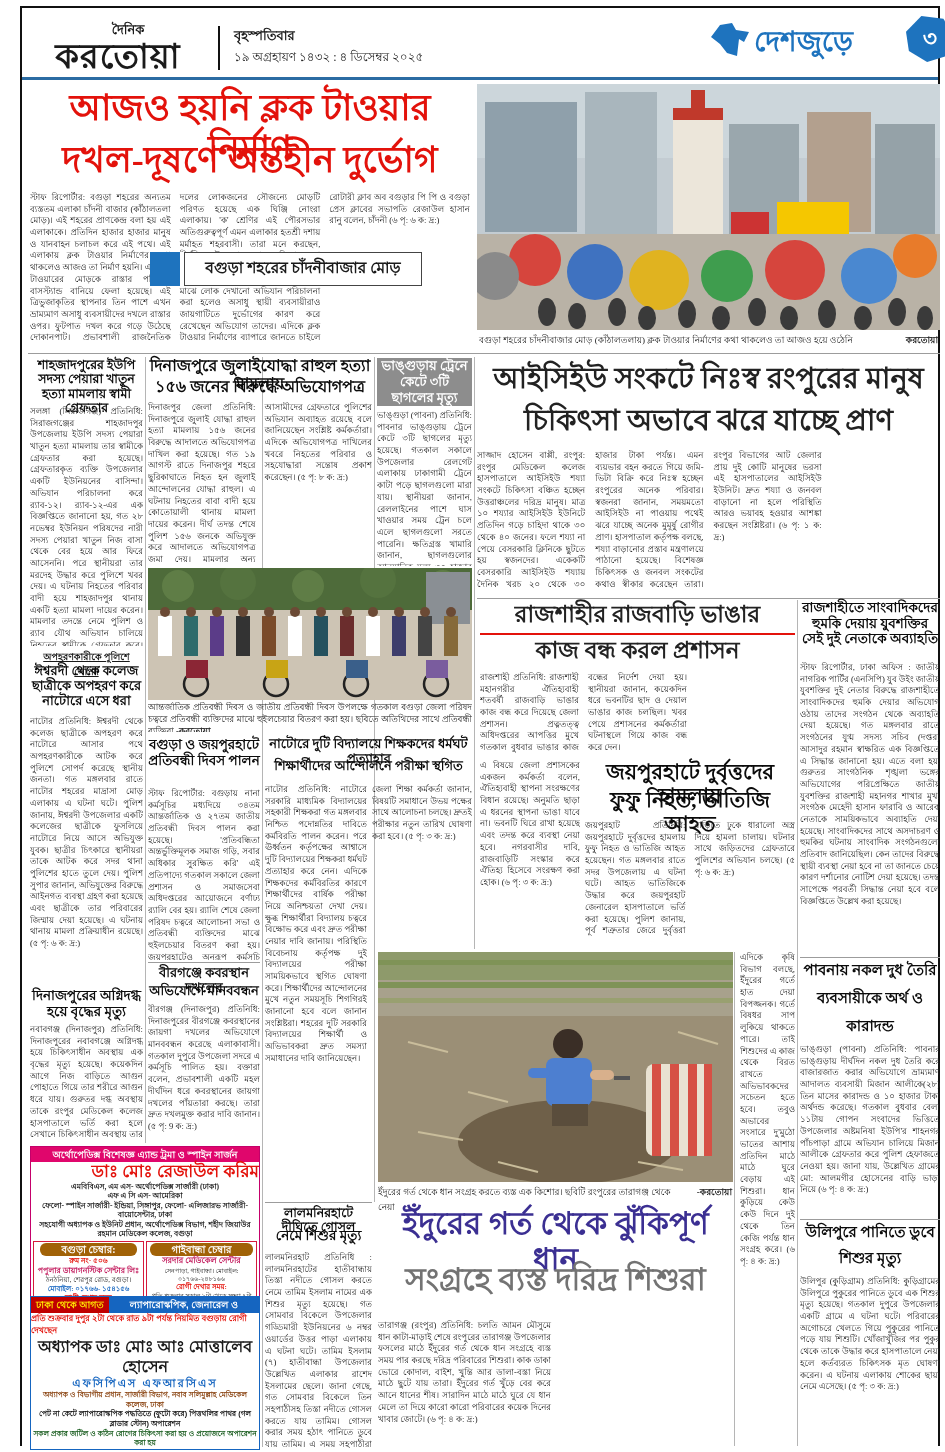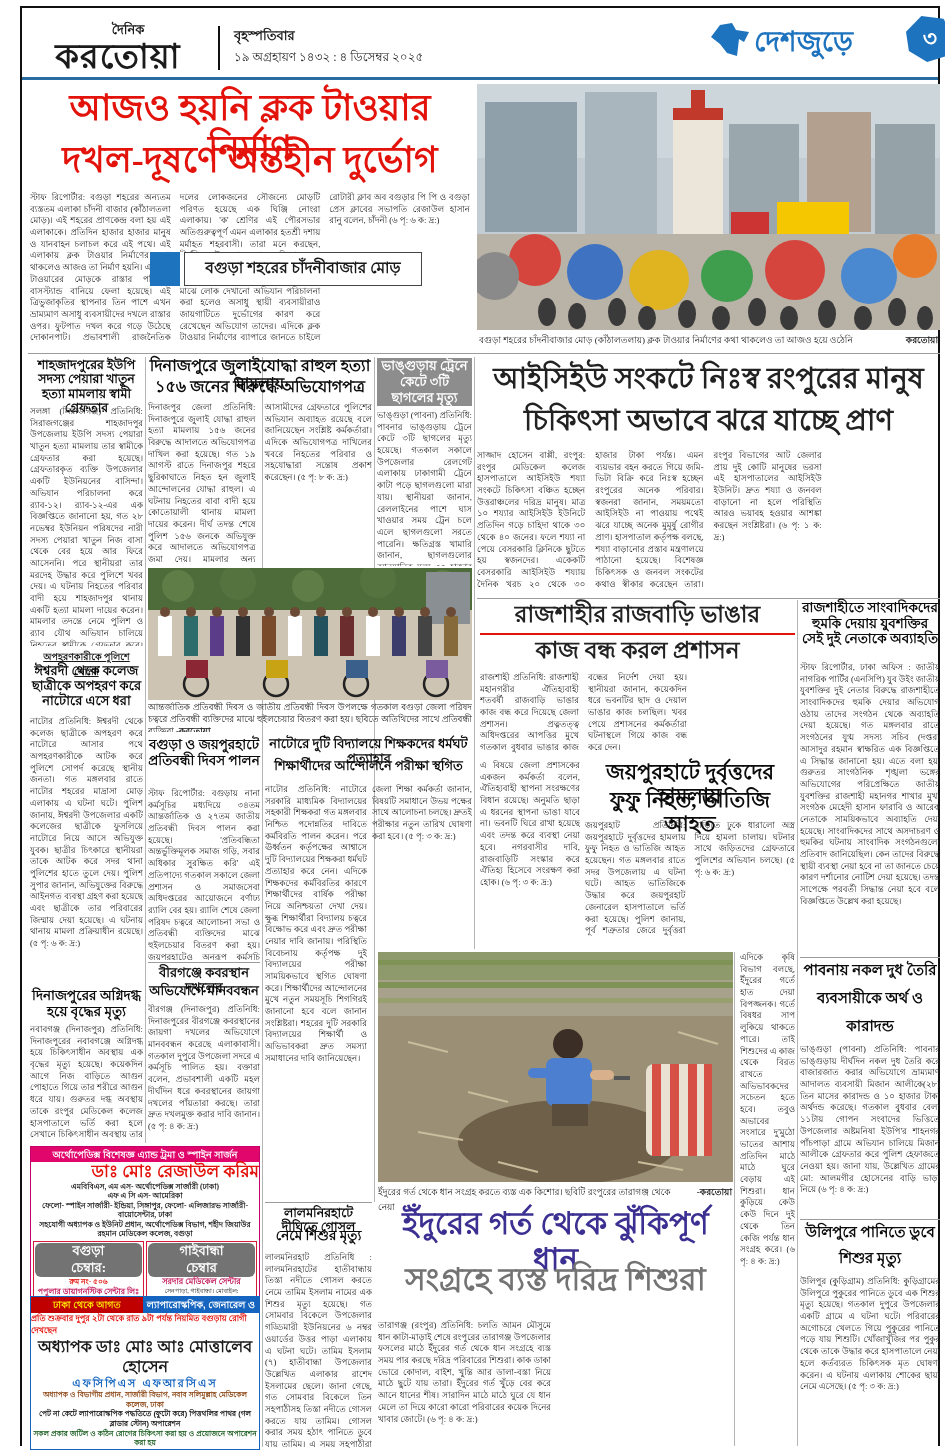--- a/index.html
+++ b/index.html
@@ -13,21 +13,21 @@
   .cols4{column-count:4;column-gap:10px;column-fill:auto;height:100%;}
   .vrule{background:#b5b5b5;width:1px;}
   .hrule{background:#9c9c9c;height:1px;}
   .red{color:#e3120b;}
   .caption{font-size:9px;color:#222;}
   .credit{font-size:9px;font-weight:bold;color:#222;}
   .kicker{font-size:9.5px;font-weight:bold;text-align:center;text-decoration:underline;}
   .adbox{border:1px solid #c4006a;background:#fff;overflow:hidden;}
   .adbar{background:#e0066c;color:#fff;font-weight:bold;text-align:center;font-size:9.5px;line-height:15px;height:15px;font-family:"Liberation Sans","DejaVu Sans",sans-serif;}
   .chbox{border:1px solid #d61a3c;font-size:7px;line-height:1.3;text-align:center;overflow:hidden;padding:1px;}
-  .pill{display:inline-block;background:#737373;color:#fff;border-radius:6px;padding:0 21px;font-size:13px;font-weight:bold;}
+  .pill{display:inline-block;background:#a16207;color:#fff;border-radius:6px;padding:0 21px;font-size:10px;font-weight:bold;}
   .small{font-size:6.3px;}
   svg{display:block;}
 </style>
 </head>
 <body>
 
 <div id="page">
 
   <div class="abs" style="left:20px;top:6px;width:920px;height:2px;background:#111;"></div>
   <div class="abs" style="left:20px;top:6px;width:2px;height:1440px;background:#111;"></div>
@@ -183,21 +183,21 @@
   <div class="abs b" style="left:148px;top:702px;width:324px;height:30px;font-size:8.8px;">
     <span>আন্তর্জাতিক প্রতিবন্ধী দিবস ও জাতীয় প্রতিবন্ধী দিবস উপলক্ষে গতকাল বগুড়া জেলা পরিষদ চত্বরে প্রতিবন্ধী ব্যক্তিদের মাঝে হুইলচেয়ার বিতরণ করা হয়। ছবিতে অতিথিদের সাথে প্রতিবন্ধী ব্যক্তিরা</span>
     <b>-করতোয়া</b>
   </div>
 
   <div class="abs hl" style="left:148px;top:737px;width:112px;font-size:13.5px;">বগুড়া ও জয়পুরহাটে প্রতিবন্ধী দিবস পালন</div>
   <div class="abs b" style="left:148px;top:788px;width:112px;height:172px;">স্টাফ রিপোর্টার: বগুড়ায় নানা কর্মসূচির মধ্যদিয়ে ৩৪তম আন্তর্জাতিক ও ২৭তম জাতীয় প্রতিবন্ধী দিবস পালন করা হয়েছে। 'প্রতিবন্ধিতা অন্তর্ভুক্তিমূলক সমাজ গড়ি, সবার অধিকার সুরক্ষিত করি' এই প্রতিপাদ্যে গতকাল সকালে জেলা প্রশাসন ও সমাজসেবা অধিদপ্তরের আয়োজনে বর্ণাঢ্য র‌্যালি বের হয়। র‌্যালি শেষে জেলা পরিষদ চত্বরে আলোচনা সভা ও প্রতিবন্ধী ব্যক্তিদের মাঝে হুইলচেয়ার বিতরণ করা হয়। জয়পুরহাটেও অনুরূপ কর্মসূচি পালিত হয়েছে। (৫ পৃ: ৫ ক: দ্র:)</div>
   <div class="abs hrule" style="left:148px;top:962px;width:112px;"></div>
   <div class="abs hl" style="left:148px;top:966px;width:112px;font-size:13px;">বীরগঞ্জে কবরস্থান দখলের</div>
   <div class="abs hl" style="left:148px;top:984px;width:112px;font-size:13px;">অভিযোগে মানববন্ধন</div>
-  <div class="abs b" style="left:148px;top:1004px;width:112px;height:138px;">বীরগঞ্জ (দিনাজপুর) প্রতিনিধি: দিনাজপুরের বীরগঞ্জে কবরস্থানের জায়গা দখলের অভিযোগে মানববন্ধন করেছে এলাকাবাসী। গতকাল দুপুরে উপজেলা সদরে এ কর্মসূচি পালিত হয়। বক্তারা বলেন, প্রভাবশালী একটি মহল দীর্ঘদিন ধরে কবরস্থানের জায়গা দখলের পাঁয়তারা করছে। তারা দ্রুত দখলমুক্ত করার দাবি জানান। (৫ পৃ: ৪ ক: দ্র:)</div>
+  <div class="abs b" style="left:148px;top:1004px;width:112px;height:138px;">বীরগঞ্জ (দিনাজপুর) প্রতিনিধি: দিনাজপুরের বীরগঞ্জে কবরস্থানের জায়গা দখলের অভিযোগে মানববন্ধন করেছে এলাকাবাসী। গতকাল দুপুরে উপজেলা সদরে এ কর্মসূচি পালিত হয়। বক্তারা বলেন, প্রভাবশালী একটি মহল দীর্ঘদিন ধরে কবরস্থানের জায়গা দখলের পাঁয়তারা করছে। তারা দ্রুত দখলমুক্ত করার দাবি জানান। (৫ পৃ: 9 ক: দ্র:)</div>
 
   <div class="abs hl" style="left:265px;top:737px;width:207px;font-size:13px;">নাটোরে দুটি বিদ্যালয়ে শিক্ষকদের ধর্মঘট প্রত্যাহার</div>
   <div class="abs hl" style="left:265px;top:759px;width:207px;font-size:13px;">শিক্ষার্থীদের আন্দোলনে পরীক্ষা স্থগিত</div>
   <div class="abs b" style="left:265px;top:784px;width:102px;height:416px;">নাটোর প্রতিনিধি: নাটোরে সরকারি মাধ্যমিক বিদ্যালয়ের সহকারী শিক্ষকরা গত মঙ্গলবার নিশ্চিত পদোন্নতির দাবিতে কর্মবিরতি পালন করেন। পরে ঊর্ধ্বতন কর্তৃপক্ষের আশ্বাসে দুটি বিদ্যালয়ের শিক্ষকরা ধর্মঘট প্রত্যাহার করে নেন। এদিকে শিক্ষকদের কর্মবিরতির কারণে শিক্ষার্থীদের বার্ষিক পরীক্ষা নিয়ে অনিশ্চয়তা দেখা দেয়। ক্ষুব্ধ শিক্ষার্থীরা বিদ্যালয় চত্বরে বিক্ষোভ করে এবং দ্রুত পরীক্ষা নেয়ার দাবি জানায়। পরিস্থিতি বিবেচনায় কর্তৃপক্ষ দুই বিদ্যালয়ের পরীক্ষা সাময়িকভাবে স্থগিত ঘোষণা করে। শিক্ষার্থীদের আন্দোলনের মুখে নতুন সময়সূচি শিগগিরই জানানো হবে বলে জানান সংশ্লিষ্টরা। শহরের দুটি সরকারি বিদ্যালয়ের শিক্ষার্থী ও অভিভাবকরা দ্রুত সমস্যা সমাধানের দাবি জানিয়েছেন।</div>
   <div class="abs b" style="left:372px;top:784px;width:100px;height:138px;">জেলা শিক্ষা কর্মকর্তা জানান, বিষয়টি সমাধানে উভয় পক্ষের সাথে আলোচনা চলছে। দ্রুতই পরীক্ষার নতুন তারিখ ঘোষণা করা হবে। (৫ পৃ: ৩ ক: দ্র:)</div>
 
   <div class="abs hrule" style="left:265px;top:1202px;width:107px;"></div>
   <div class="abs hl" style="left:265px;top:1206px;width:107px;font-size:12.5px;">লালমনিরহাটে দীঘিতে গোসল</div>
   <div class="abs hl" style="left:265px;top:1228px;width:107px;font-size:13.5px;">নেমে শিশুর মৃত্যু</div>
   <div class="abs b" style="left:265px;top:1252px;width:107px;height:196px;">লালমনিরহাট প্রতিনিধি : লালমনিরহাটের হাতীবান্ধায় তিস্তা নদীতে গোসল করতে নেমে তামিম ইসলাম নামের এক শিশুর মৃত্যু হয়েছে। গত সোমবার বিকেলে উপজেলার গড্ডিমারী ইউনিয়নের ৬ নম্বর ওয়ার্ডের উত্তর পাড়া এলাকায় এ ঘটনা ঘটে। তামিম ইসলাম (৭) হাতীবান্ধা উপজেলার উল্লেখিত এলাকার রাশেদ ইসলামের ছেলে। জানা গেছে, গত সোমবার বিকেলে তিন সহপাঠীসহ তিস্তা নদীতে গোসল করতে যায় তামিম। গোসল করার সময় হঠাৎ পানিতে ডুবে যায় তামিম। এ সময় সহপাঠীরা তাকে খোঁজাখুঁজি করে না পেলে তার পরিবারকে খবর দেয়। পরে পরিবারের লোকজন হাতীবান্ধা ফায়ার সার্ভিসকে খবর দেন। (৫ পৃ: ৪ ক: দ্র:)</div>
@@ -286,21 +286,21 @@
         <div style="font-weight:bold;color:#c2185b;font-size:8.2px;">সরদার মেডিকেল সেন্টার</div>
         <div class="small">সেনপাড়া, গাইবান্ধা। মোবাইল: ০১৭৬৬-২৪৮১৬৬</div>
         <div class="red" style="font-weight:bold;">রোগী দেখার সময়:</div>
         <div class="small">প্রতি শুক্রবার সকাল ৯টা থেকে সন্ধ্যা ৭টা পর্যন্ত</div>
       </div>
     </div>
   </div>
 
   <div class="abs" style="left:30px;top:1296px;width:230px;height:154px;border:1px solid #1565c0;overflow:hidden;background:#fff;font-family:'Liberation Sans','DejaVu Sans',sans-serif;">
     <div style="display:flex;height:16px;">
-      <div style="background:#c00000;color:#ffe500;font-weight:bold;font-size:9.5px;line-height:16px;padding:0 22px;">ঢাকা থেকে আগত</div>
+      <div style="background:#c00000;color:#ffe500;font-weight:bold;font-size:9.5px;line-height:16px;padding:0 5px;">ঢাকা থেকে আগত</div>
       <div style="flex:1;background:#1565c0;color:#fff;font-weight:bold;font-size:9.5px;line-height:16px;text-align:center;">ল্যাপারোস্কপিক, জেনারেল ও কলোরেক্টাল সার্জন</div>
     </div>
     <div class="red" style="text-align:left;font-size:8.2px;font-weight:bold;line-height:12px;">প্রতি শুক্রবার দুপুর ২টা থেকে রাত ৯টা পর্যন্ত নিয়মিত বগুড়ায় রোগী দেখছেন</div>
     <div style="text-align:center;font-size:16px;font-weight:bold;line-height:20px;font-family:'Liberation Serif',serif;">অধ্যাপক ডাঃ মোঃ আঃ মোত্তালেব হোসেন</div>
     <div style="text-align:center;font-size:11px;font-weight:bold;color:#1565c0;line-height:13px;letter-spacing:2px;">এফসিপিএস  এফআরসিএস</div>
     <div style="text-align:center;font-size:7.4px;font-weight:bold;color:#8b4513;line-height:1.3;">অধ্যাপক ও বিভাগীয় প্রধান, সার্জারী বিভাগ, নবাব সলিমুল্লাহ মেডিকেল কলেজ, ঢাকা</div>
     <div style="text-align:center;font-size:7.4px;font-weight:bold;color:#111;line-height:1.3;">পেট না কেটে ল্যাপারোস্কপিক পদ্ধতিতে (ফুটো করে) পিত্তথলির পাথর (গল ব্লাডার স্টোন) অপারেশন</div>
     <div style="text-align:center;font-size:7.4px;font-weight:bold;color:#1b5e20;line-height:1.3;">সকল প্রকার জটিল ও কঠিন রোগের চিকিৎসা করা হয় ও প্রয়োজনে অপারেশন করা হয়</div>
     <div style="display:flex;gap:2px;padding:2px;">
       <div style="flex:1;background:#f9d3e0;border:1px solid #c2185b;text-align:center;font-size:7.2px;line-height:1.3;padding:1px;overflow:hidden;">

